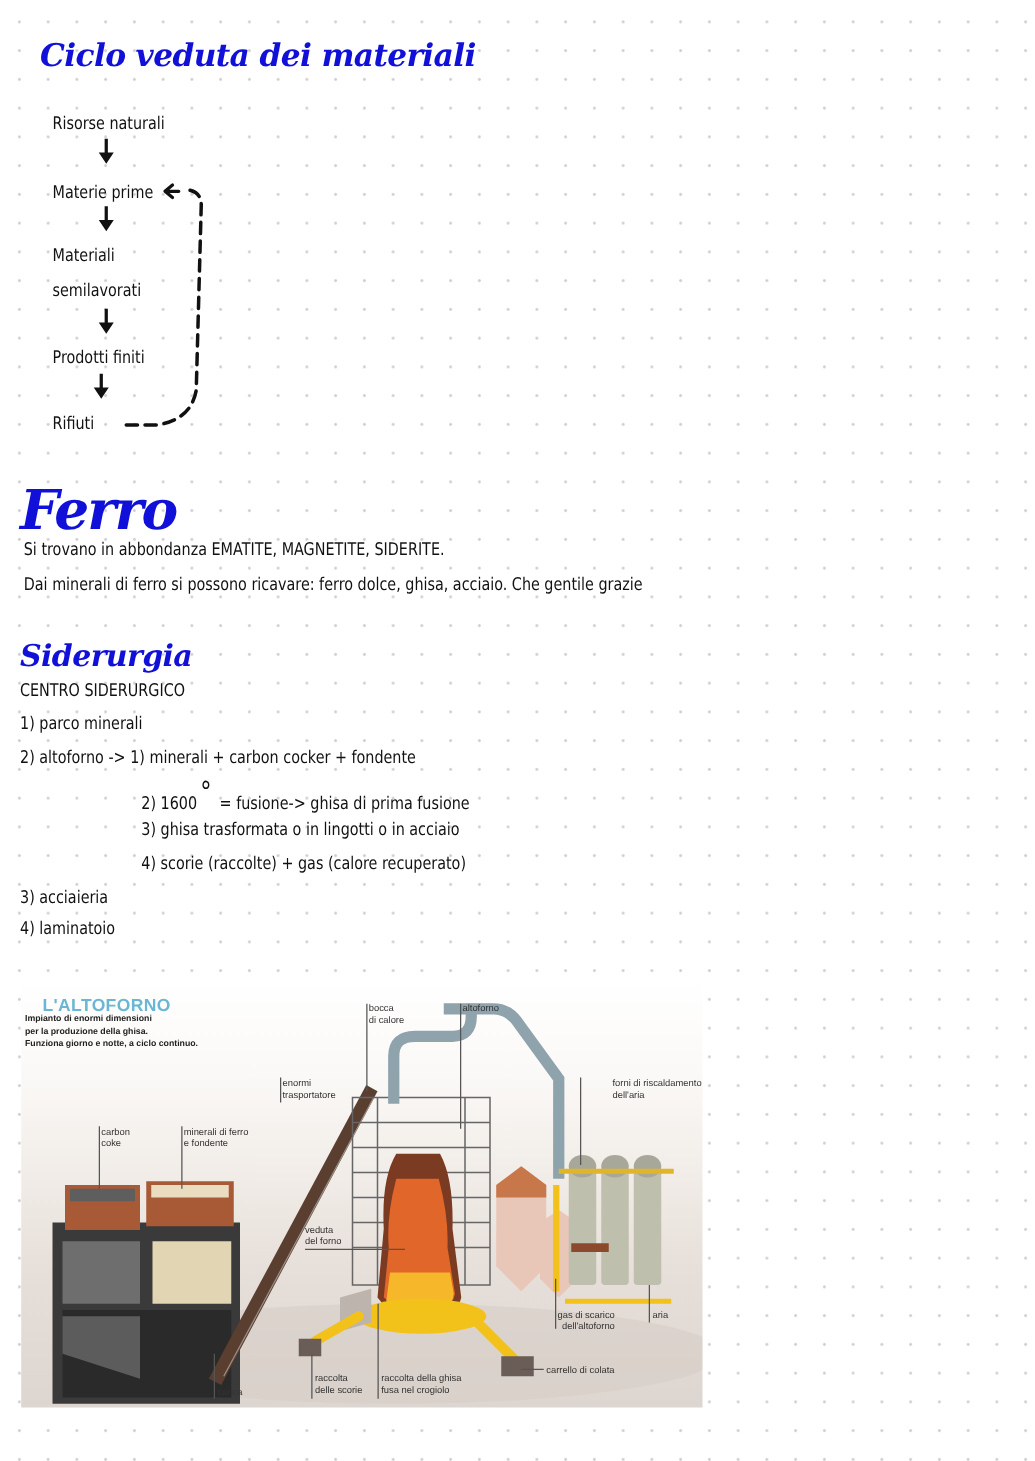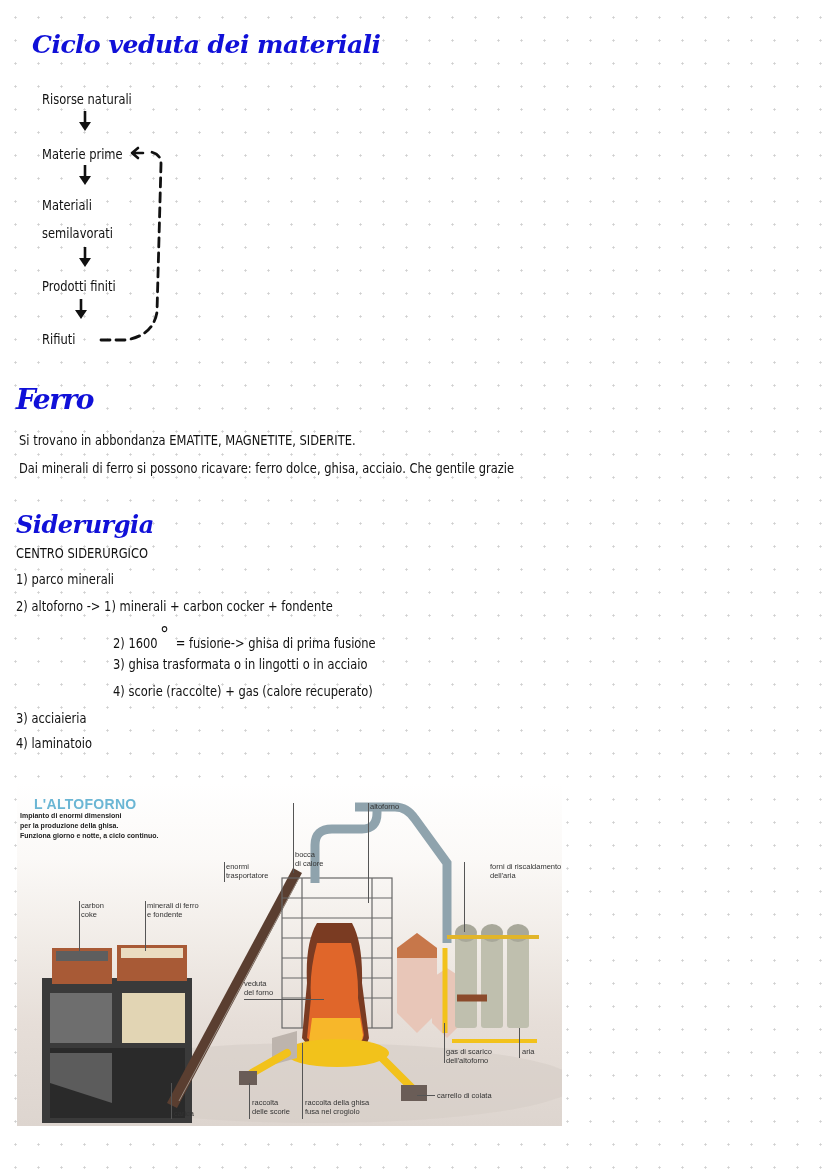--- a/index.html
+++ b/index.html
@@ -80,21 +80,21 @@
     <polygon points="1,12 13,12 7,21" fill="#111"></polygon>
 </svg>
 
 <div class="abs hand" style="left:42px; top:331px;">Rifiuti</div>
 
 <svg class="abs" style="left:95px; top:140px;" width="80" height="210" viewBox="0 0 80 210">
   <path d="M6 200 L30 200 Q58 196 62 172 L66 24 Q66 14 56 12" fill="none" stroke="#111" stroke-width="2.8" stroke-dasharray="9 6" stroke-linecap="round"></path>
   <path d="M48 13 L38 13 M43 8 L37 13 L43 18" fill="none" stroke="#111" stroke-width="2.6" stroke-linecap="round" stroke-linejoin="round"></path>
 </svg>
 
-<div class="abs script-title" style="left:16px; top:383px; font-size:28px; letter-spacing:-1.5px;">Ferro</div>
+<div class="abs script-title" style="left:16px; top:383px; font-size:44px; letter-spacing:-1.5px;">Ferro</div>
 
 <div class="abs hand" style="left:19px; top:432px;">Si trovano in abbondanza EMATITE, MAGNETITE, SIDERITE.</div>
 <div class="abs hand" style="left:19px; top:460px;">Dai minerali di ferro si possono ricavare: ferro dolce, ghisa, acciaio. Che gentile grazie</div>
 
 <div class="abs script-title" style="left:16px; top:510px; font-size:24px;">Siderurgia</div>
 
 <div class="abs hand" style="left:16px; top:545px;">CENTRO SIDERURGICO</div>
 <div class="abs hand" style="left:16px; top:571px;">1) parco minerali</div>
 <div class="abs hand" style="left:16px; top:598px;">2) altoforno -&gt; 1) minerali + carbon cocker + fondente</div>
 
@@ -173,21 +173,21 @@
       <ellipse cx="475" cy="150" rx="11" ry="9"></ellipse>
       <ellipse cx="501" cy="150" rx="11" ry="9"></ellipse>
     </g>
     <rect x="430" y="152" width="92" height="4" fill="#e1b52a"></rect>
     <path d="M435 258 L520 258" stroke="#f2c21b" stroke-width="4"></path>
     <path d="M428 165 L428 250" stroke="#f2c21b" stroke-width="5"></path>
     <path d="M440 215 L470 215" stroke="#8b4a2b" stroke-width="7"></path>
   </svg>
 
   <div class="fig-leader" style="left:276px; top:20px; height:70px;"></div>
-  <div class="fig-label" style="left:278px; top:19px;margin-top:48px;">
+  <div class="fig-label" style="left:278px; top:19px;">
     <div>bocca</div>
       <div>di calore</div>
   </div>
   <div class="fig-leader" style="left:351px; top:20px; height:100px;"></div>
   <div class="fig-label" style="left:353px; top:19px;">altoforno</div>
 
   <div class="fig-leader" style="left:207px; top:79px; height:20px;"></div>
   <div class="fig-label" style="left:209px; top:79px;">
     <div>enormi</div>
       <div>trasportatore</div>
@@ -210,21 +210,21 @@
       <div>e fondente</div>
   </div>
 
   <div class="fig-label" style="left:227px; top:196px;">
     <div>veduta</div>
       <div>del forno</div>
   </div>
   <div class="abs" style="left:227px; top:216px; width:80px; height:1px; background:#555;"></div>
 
   <div class="fig-leader" style="left:427px; top:240px; height:40px;"></div>
-  <div class="fig-label" style="left:429px; top:264px;">
+  <div class="fig-label" style="left:429px; top:264px;text-align:right;">
     <div>gas di scarico</div>
       <div>dell'altoforno</div>
   </div>
   <div class="fig-leader" style="left:502px; top:245px; height:30px;"></div>
   <div class="fig-label" style="left:505px; top:264px;">aria</div>
 
   <div class="abs" style="left:400px; top:312px; width:18px; height:1px; background:#555;"></div>
   <div class="fig-label" style="left:420px; top:308px;">carrello di colata</div>
 
   <div class="fig-leader" style="left:154px; top:300px; height:36px;"></div>

